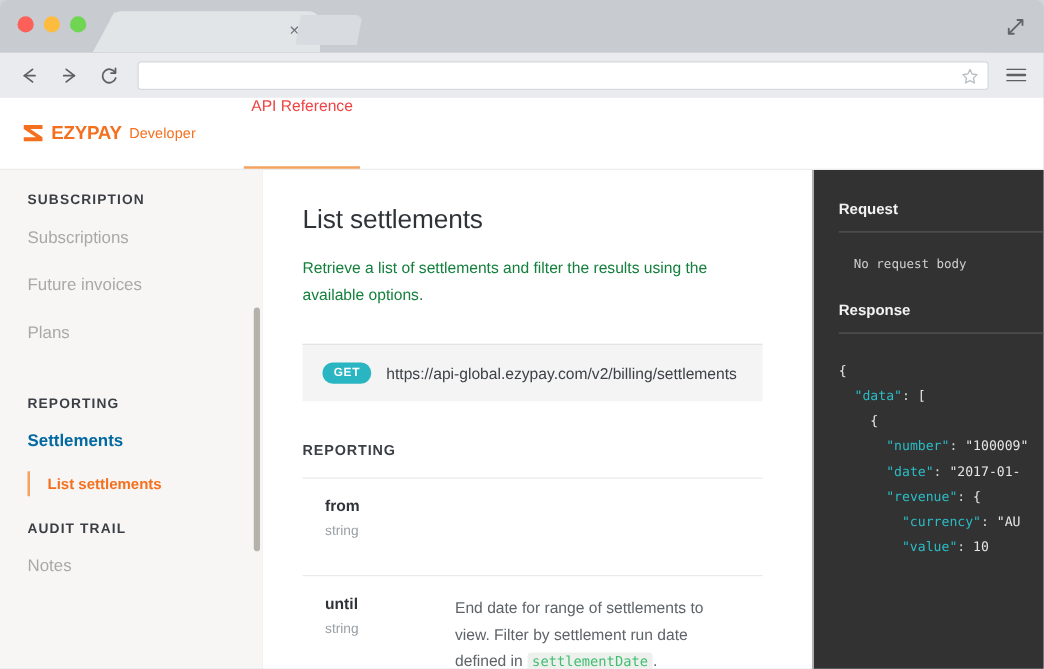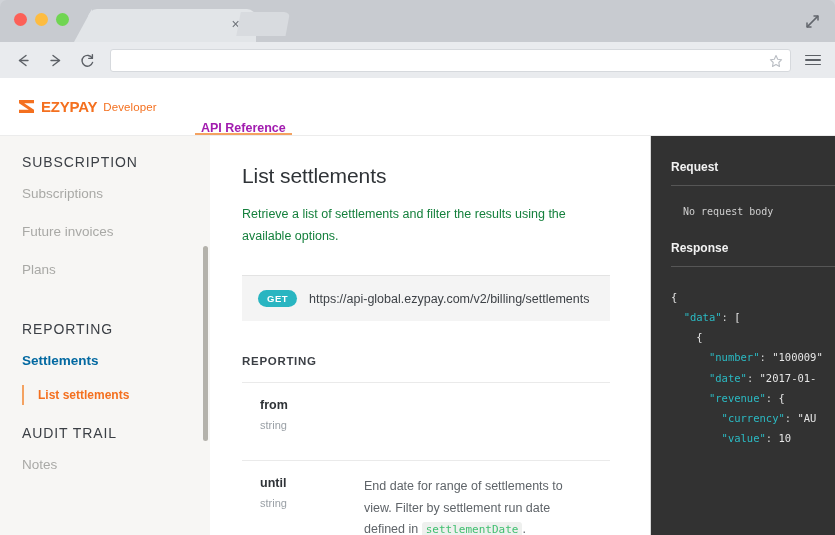--- a/index.html
+++ b/index.html
@@ -109,23 +109,23 @@
   }
   .brand-mark { width: 17px; height: 15px; flex: none; }
   .brand-name {
     font-size: 15px; font-weight: bold; color: #f4701f;
     letter-spacing: -0.2px;
   }
   .brand-sub { font-size: 11.5px; color: #f4701f; letter-spacing: 0.1px; }
 
   .hnav { display: flex; align-items: stretch; }
   .hnav-item {
-    display: flex; align-items: flex-end;
+    display: flex; align-items: flex-start;
     padding: 0 6px;
-    font-size: 12.5px; font-weight: bold; color: #a21caf;
+    font-size: 12.5px; font-weight: normal; color: #ef4444;
     position: relative;
   }
   .hnav-item.active::after {
     content: ""; position: absolute; left: 0; right: 0; bottom: 0;
     height: 2.5px; background: #f4a261;
   }
 
   
   .body-row {
     display: flex;
@@ -136,21 +136,21 @@
   
   .sidebar {
     width: 210px;
     background: #f7f6f4;
     position: relative;
     padding: 18px 0 0 0;
     flex: none;
     overflow: hidden;
   }
   .side-section {
-    font-size: 14px; font-weight: normal; color: #3b3f45;
+    font-size: 11px; font-weight: bold; color: #3b3f45;
     letter-spacing: 0.9px;
     padding: 0 0 0 22px;
     margin-bottom: 16px;
   }
   .side-section.spaced { margin-top: 42px; }
   .side-link {
     font-size: 13.5px; color: #a9a9a6;
     padding: 0 0 0 22px;
     margin-bottom: 22px;
     line-height: 1.2;

